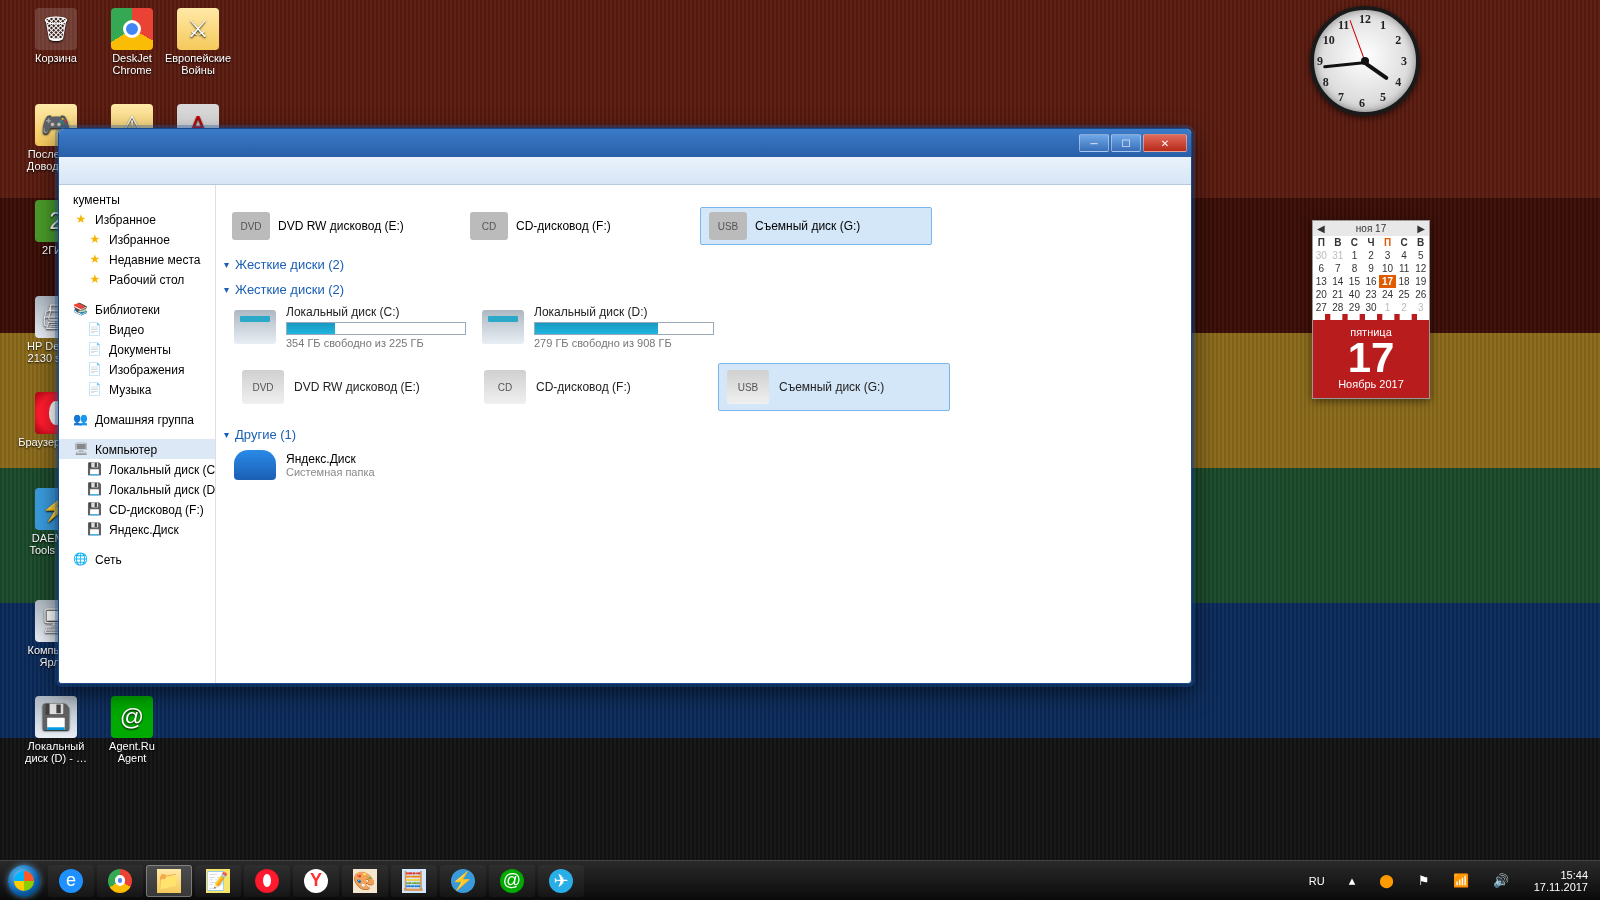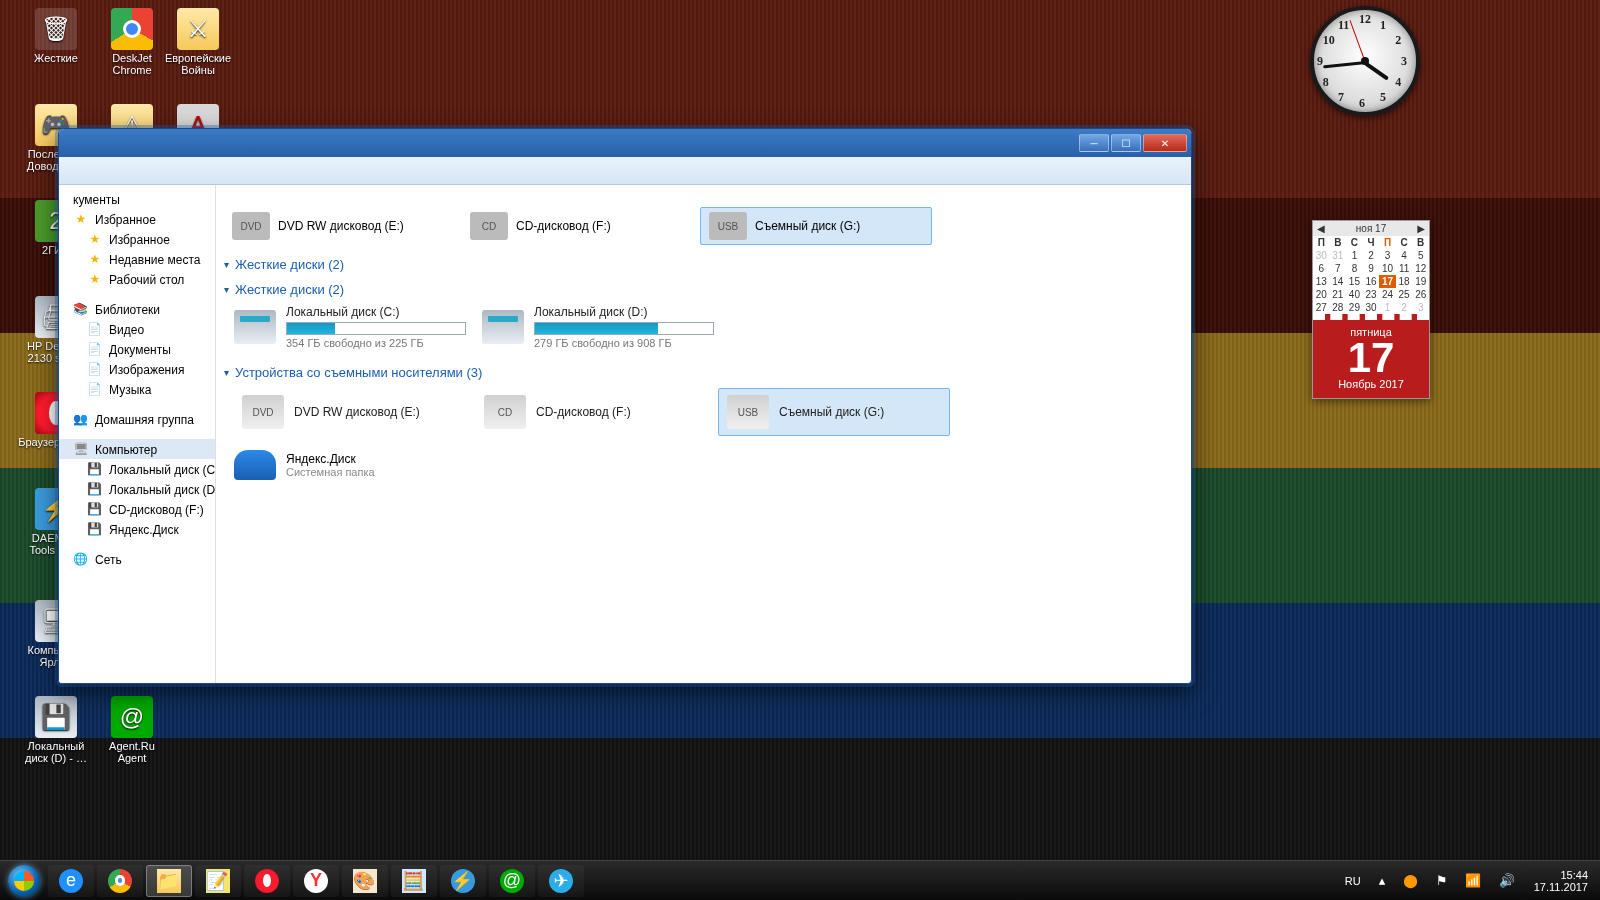--- a/index.html
+++ b/index.html
@@ -101,21 +101,21 @@
 .taskbar { position: absolute; left: 0; right: 0; bottom: 0; height: 40px;
   background: linear-gradient(#2a2a2a, #0a0a0a); border-top: 1px solid #444;
   display: flex; align-items: center; padding: 0 4px; }
 .start { width: 40px; height: 40px; display: flex; align-items: center; justify-content: center; }
 .orb { width: 32px; height: 32px; border-radius: 50%; background: radial-gradient(circle at 40% 35%, #6fd0ff, #0a5aa8 60%, #033 100%); position: relative; box-shadow: 0 0 6px rgba(120,200,255,.6); }
 .orb::before { content:""; position:absolute; inset:6px; background:
   conic-gradient(#f25022 0 25%, #7fba00 25% 50%, #ffb900 50% 75%, #00a4ef 75% 100%); border-radius:50%; filter: brightness(1.1); }
 .tb { display: flex; gap: 3px; margin-left: 4px; }
 .tbitem { width: 46px; height: 32px; border-radius: 3px; display: flex; align-items: center; justify-content: center; font-size: 18px; color: #fff; background: rgba(255,255,255,.04); }
 .tbitem.active { background: rgba(255,255,255,.18); box-shadow: inset 0 0 0 1px rgba(255,255,255,.3); }
-.tray { margin-left: auto; display: flex; align-items: center; gap: 18px; color: #fff; font-size: 11px; padding-right: 8px; }
+.tray { margin-left: auto; display: flex; align-items: center; gap: 24px; color: #fff; font-size: 11px; padding-right: 8px; }
 .tray .clk { text-align: right; line-height: 12px; font-size: 11px; }
 .tray .ic { font-size: 13px; }
 
 
 .chrome { background: conic-gradient(#ea4335 0 33%, #fbbc05 33% 66%, #34a853 66% 100%); border-radius:50%; position:relative; }
 .chrome::after { content:""; position:absolute; inset:28%; background:#4285f4; border:3px solid #fff; border-radius:50%; }
 .opera { background: radial-gradient(circle,#ff1b2d 60%,#a70014 100%); border-radius:50%; }
 .opera::after{content:"";position:absolute;inset:22% 34%;background:#fff;border-radius:50%;}
 .opera{position:relative;}
 .yandex{background:#fff;border-radius:50%;color:#f33;font-weight:bold;display:flex;align-items:center;justify-content:center;}
@@ -131,21 +131,21 @@
 .pdf{background:#d8d8d8;color:#c00;}
 .trash{background:rgba(255,255,255,.15);}
 .drv{background:linear-gradient(#aeb8c2,#e8eef4);}
 </style>
 </head>
 <body>
 
 <div class="desktop" id="desktop">
     <div class="di" style="left: 18px; top: 8px;">
       <div class="ic trash">🗑</div>
-      <div class="lbl">Жесткие</div>
+      <div class="lbl">Корзина</div>
     </div>
     <div class="di" style="left: 94px; top: 8px;">
       <div class="ic chrome"></div>
       <div class="lbl">DeskJet Chrome</div>
     </div>
     <div class="di" style="left: 160px; top: 8px;">
       <div class="ic folder">⚔</div>
       <div class="lbl">Европейские Войны</div>
     </div>
     <div class="di" style="left: 18px; top: 104px;">
@@ -395,36 +395,36 @@
             <div class="dimg"></div>
     <div class="info">
               <div class="nm">Локальный диск (D:)</div>
     <div class="bar">
                 <div class="fill" style="width:69%"></div>
               </div>
     <div class="sub">279 ГБ свободно из 908 ГБ</div>
             </div>
           </div>
         </div>
-      <div class="grouphdr">
-          <span>Устройства со съемными носителями (3)</span>
-        </div>
       <div class="devs" id="devs">
           <div class="dev">
             <div class="dic">DVD</div>
             <div class="nm">DVD RW дисковод (E:)</div>
           </div>
           <div class="dev">
             <div class="dic">CD</div>
             <div class="nm">CD-дисковод (F:)</div>
           </div>
           <div class="dev sel">
             <div class="dic">USB</div>
             <div class="nm">Съемный диск (G:)</div>
           </div>
+        </div>
+      <div class="grouphdr">
+          <span>Другие (1)</span>
         </div>
       <div class="other">
         <div class="oitem">
           <div class="oic"></div>
           <div>
             <div class="nm">Яндекс.Диск</div>
             <div class="sub">Системная папка</div>
           </div>
         </div>
       </div>

